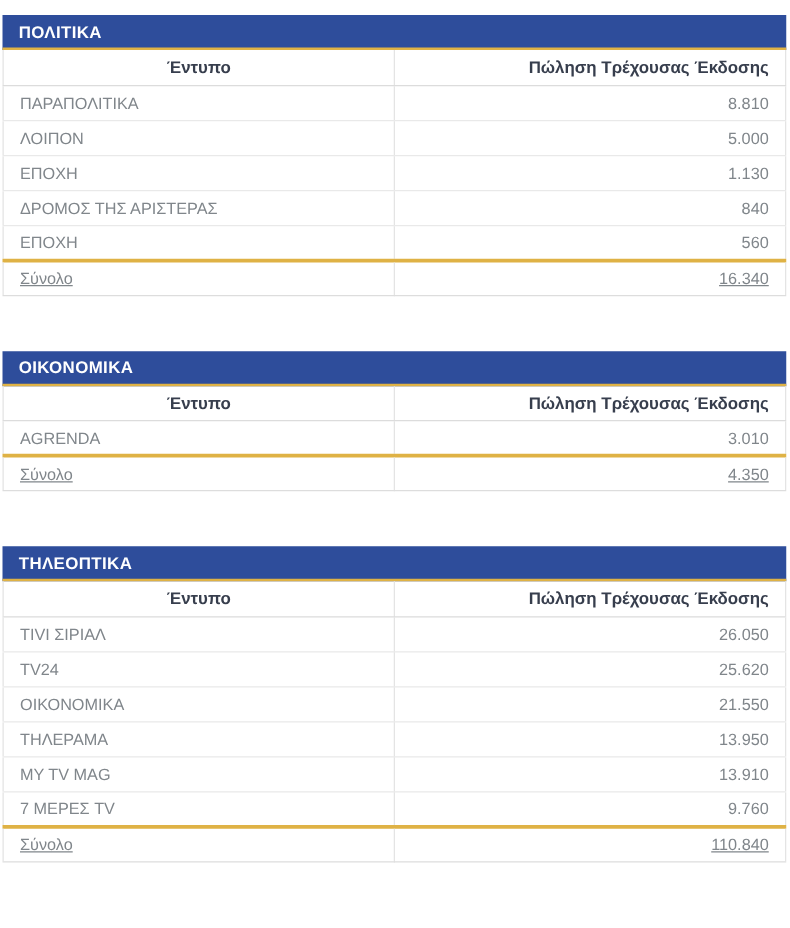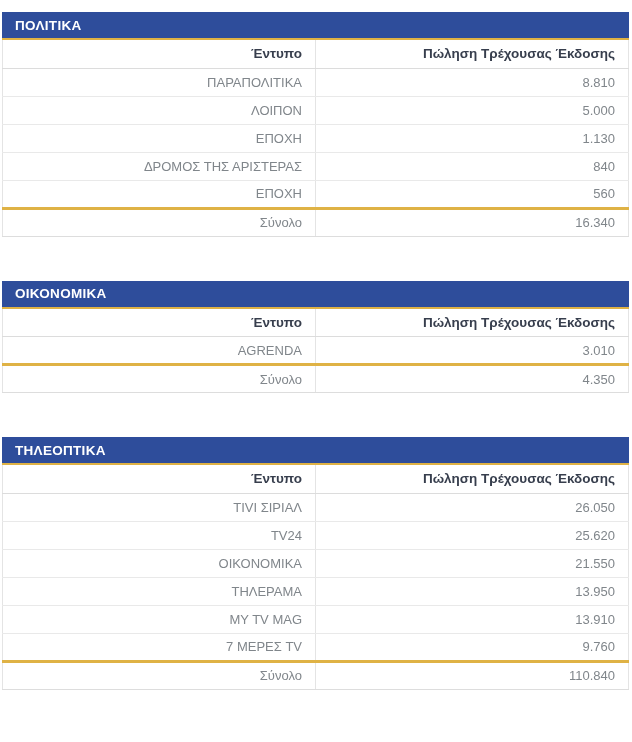--- a/index.html
+++ b/index.html
@@ -43,33 +43,33 @@
   th, td {
     height: 28px;
     padding: 0 13px;
     font-size: 13px;
     white-space: nowrap;
   }
   th {
     color: var(--th-text);
     font-size: 13.5px;
     font-weight: bold;
-    text-align: right;
+    text-align: center;
     border-bottom: 1px solid #dcdcdc;
   }
   td {
     color: var(--td-text);
     border-bottom: 1px solid #e9e9e9;
-    text-align: right;
   }
   .c1 { width: 50%; border-right: 1px solid var(--border); }
   .c2 { text-align: right; }
   tfoot td {
     border-top: 3px solid var(--accent);
     border-bottom: 1px solid #dddddd;
+    text-decoration: underline;
   }
 </style>
 </head>
 <body>
 
 <div class="page" id="report-root">
   <section class="report">
     <div class="bar">
       <span class="bar-title">ΠΟΛΙΤΙΚΑ</span>
     </div>

